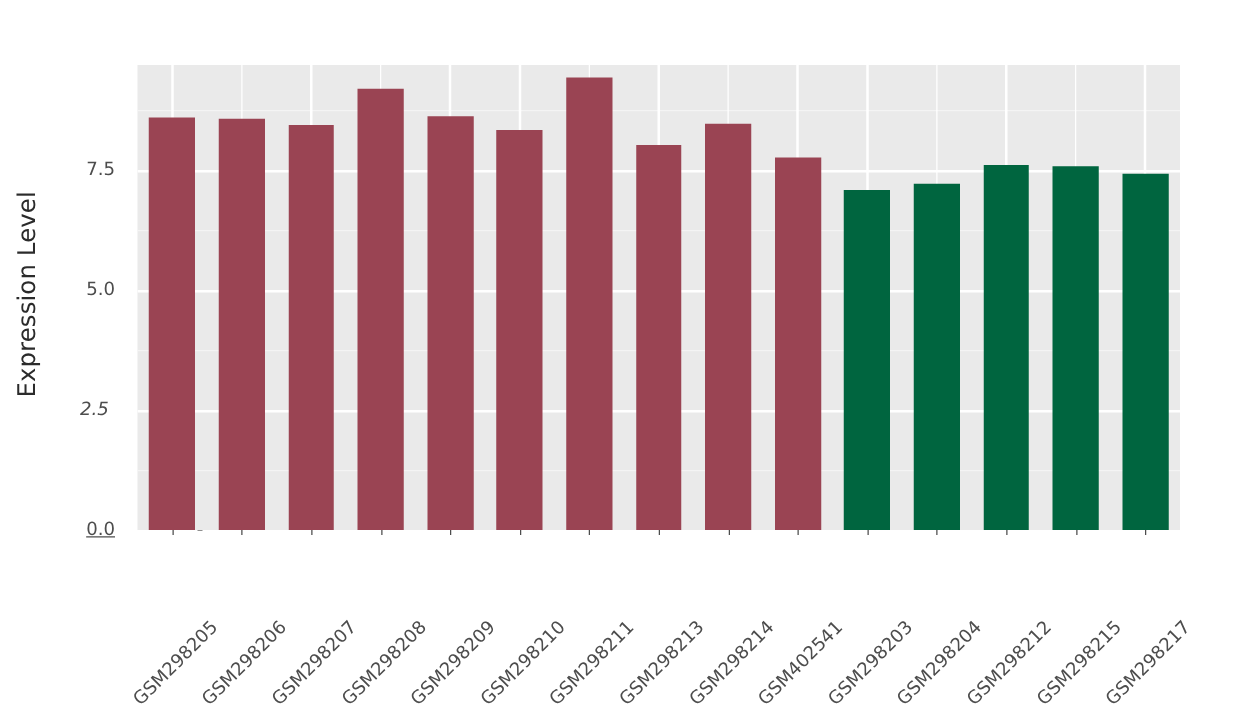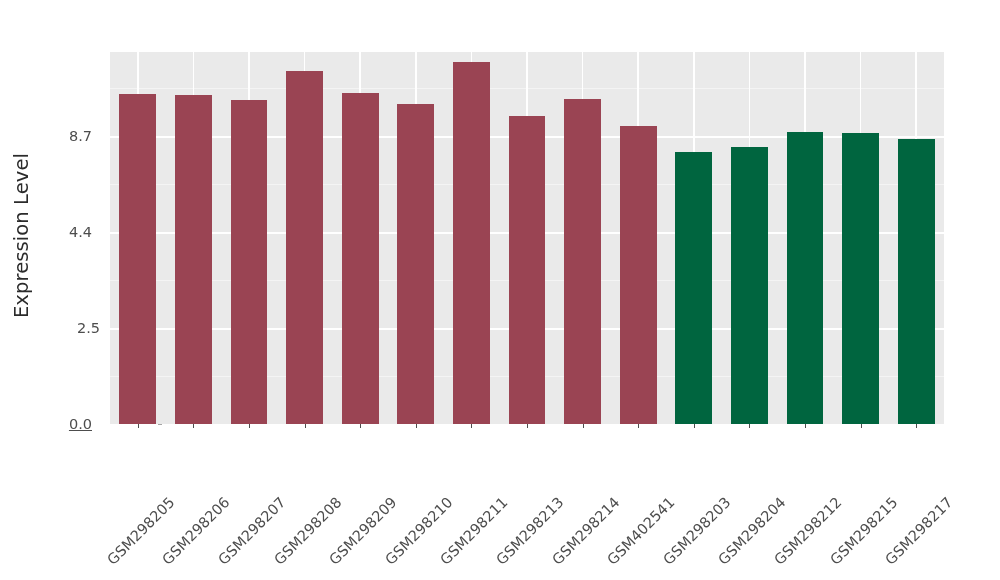--- a/index.html
+++ b/index.html
@@ -61,25 +61,25 @@
 
 <div id="root">
 
   <div class="ylab">
     <span>Expression Level</span>
   </div>
 
   <div id="yticks">
       <div class="ytick" style="top: 424px; right: 10px; text-decoration: underline;">0.0</div>
       <div class="ytickmark" style="top: 424px;"></div>
-      <div class="ytick" style="top: 328.124px; right: 2px;">2.5</div>
+      <div class="ytick" style="top: 328.124px; right: 15px; font-style: italic;">2.5</div>
       <div class="ytickmark" style="top: 328.124px;"></div>
-      <div class="ytick" style="top: 232.247px; right: 10px;">4.4</div>
+      <div class="ytick" style="top: 232.247px; right: 10px;">5.0</div>
       <div class="ytickmark" style="top: 232.247px;"></div>
-      <div class="ytick" style="top: 136.371px; right: 10px;">8.7</div>
+      <div class="ytick" style="top: 136.371px; right: 10px;">7.5</div>
       <div class="ytickmark" style="top: 136.371px;"></div>
     </div>
 
   <div id="panel">
       <div class="hgrid" style="top: 276.124px;"></div>
       <div class="hgrid" style="top: 180.247px;"></div>
       <div class="hgrid" style="top: 84.3711px;"></div>
       <div class="hgrid minor" style="top: 324.062px;"></div>
       <div class="hgrid minor" style="top: 228.186px;"></div>
       <div class="hgrid minor" style="top: 132.309px;"></div>

